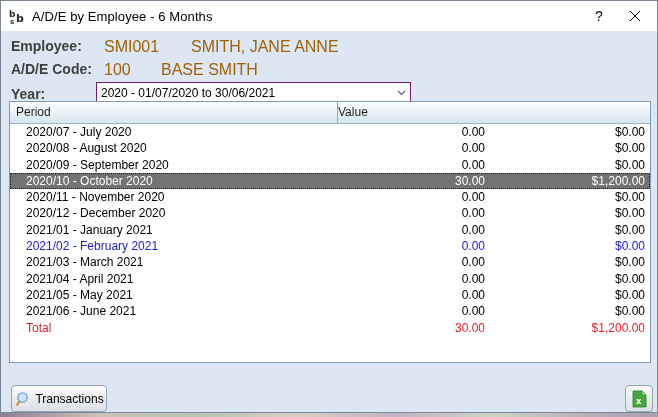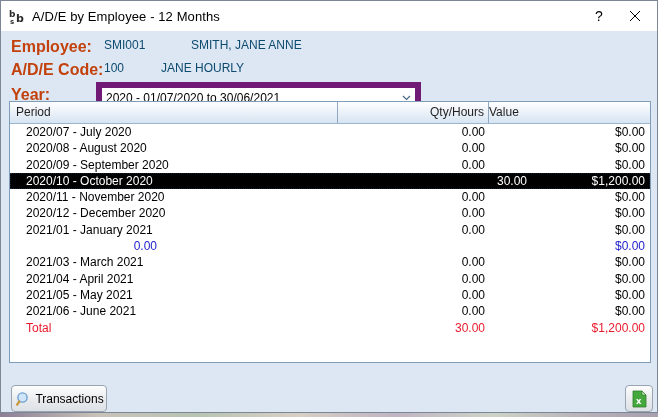--- a/index.html
+++ b/index.html
@@ -16,32 +16,32 @@
   }
   .app-icon{width:17px;height:17px;margin-left:8px;display:inline-block;}
   .title{font-size:13px;color:#000;margin-left:6px;letter-spacing:0.1px;}
   .tb-btn{
     position:absolute;top:0;height:30px;display:flex;align-items:center;justify-content:center;
     color:#000;cursor:default;
   }
   .tb-btn.help{right:40px;width:36px;font-size:14px;}
   .tb-btn.close{right:2px;width:40px;font-size:14px;}
   
-  .flabel{position:absolute;font-size:16px;font-weight:bold;color:#c2410c;}
-  .fval{position:absolute;font-size:12px;color:#0c4a6e;}
+  .flabel{position:absolute;font-size:14px;font-weight:bold;color:#404040;}
+  .fval{position:absolute;font-size:16px;color:#a16207;}
   .lbl-employee{left:10px;top:37px;}
   .val-emp-code{left:103px;top:37px;}
   .val-emp-name{left:190px;top:37px;}
   .lbl-ade{left:10px;top:60px;}
   .val-ade-code{left:103px;top:60px;}
   .val-ade-desc{left:160px;top:60px;}
   .lbl-year{left:10px;top:85px;}
   .combobox{
     position:absolute;left:95px;top:81px;width:313px;height:19px;
-    background:#ffffff;border:6px solid #701a75;
+    background:#ffffff;border:1px solid #701a75;
     display:flex;align-items:center;font-size:12px;color:#000;
   }
   .combobox .cbx-text{margin-left:4px;flex:1;white-space:nowrap;overflow:hidden;}
   .combobox .chevron{width:18px;display:flex;align-items:center;justify-content:center;}
   
   .table{
     position:absolute;left:8px;top:100px;width:640px;height:260px;
     background:#ffffff;border:1px solid #7f9db9;font-size:12px;overflow:hidden;
   }
   .thead{
@@ -52,21 +52,21 @@
   .th{box-sizing:border-box;height:21px;}
   .th.c-period{width:328px;padding-left:6px;border-right:1px solid #8fa8c0;}
   .th.c-qty{width:151px;text-align:right;padding-right:4px;border-right:1px solid #8fa8c0;}
   .th.c-value{flex:1;padding-right:5px;}
   .tbody{position:relative;}
   .tr{display:flex;height:16.3px;line-height:16.3px;color:#000;}
   .td{box-sizing:border-box;white-space:nowrap;overflow:hidden;}
   .td.c-period{width:328px;padding-left:16px;}
   .td.c-qty{width:151px;text-align:right;padding-right:4px;}
   .td.c-value{flex:1;text-align:right;padding-right:5px;}
-  .tr.selected{background:#000000;color:#ffffff;outline:1px dotted #10202e;outline-offset:-1px;gap:42px;}
+  .tr.selected{background:#737373;color:#ffffff;outline:1px dotted #10202e;outline-offset:-1px;}
   .tr.accent{color:#2222cc;}
   .tr.total{color:#e8192c;}
   
   .btn{
     position:absolute;top:384px;height:27px;
     background:linear-gradient(#fdfdfd,#e9ebee 55%,#dde1e6);
     border:1px solid #98a4b2;border-radius:4px;
     display:flex;align-items:center;justify-content:center;
     font-family:"Liberation Sans", sans-serif;font-size:12px;color:#000;padding:0;
   }
@@ -87,52 +87,51 @@
   <div class="window">
 
     <div class="titlebar">
       <span class="app-icon icon-wrap">
         <svg width="17" height="17" viewBox="0 0 17 17">
           <text x="0" y="9" font-size="9" font-weight="bold" fill="#2b2b2b" font-family="DejaVu Sans, sans-serif">b</text>
           <text x="1" y="16" font-size="7" font-weight="bold" fill="#2b2b2b" font-family="DejaVu Sans, sans-serif">s</text>
           <text x="7" y="14" font-size="11" font-weight="bold" fill="#2b2b2b" font-family="DejaVu Sans, sans-serif">b</text>
         </svg>
       </span>
-      <span class="title">A/D/E by Employee - 12 Months</span>
+      <span class="title">A/D/E by Employee - 6 Months</span>
       <span class="tb-btn help">?</span>
       <span class="tb-btn close">
         <svg width="12" height="12" viewBox="0 0 12 12">
           <line x1="1" y1="1" x2="11" y2="11" stroke="#000" stroke-width="1"></line>
           <line x1="11" y1="1" x2="1" y2="11" stroke="#000" stroke-width="1"></line>
         </svg>
       </span>
     </div>
 
     <span class="flabel lbl-employee">Employee:</span>
     <span class="fval val-emp-code">SMI001</span>
     <span class="fval val-emp-name">SMITH, JANE ANNE</span>
 
     <span class="flabel lbl-ade">A/D/E Code:</span>
     <span class="fval val-ade-code">100</span>
-    <span class="fval val-ade-desc">JANE HOURLY</span>
+    <span class="fval val-ade-desc">BASE SMITH</span>
 
     <span class="flabel lbl-year">Year:</span>
     <div class="combobox">
       <span class="cbx-text">2020 - 01/07/2020 to 30/06/2021</span>
       <span class="chevron icon-wrap">
         <svg width="9" height="6" viewBox="0 0 9 6">
           <polyline points="1,1 4.5,4.5 8,1" fill="none" stroke="#4a6785" stroke-width="1.2"></polyline>
         </svg>
       </span>
     </div>
 
     <div class="table">
       <div class="thead">
         <div class="th c-period">Period</div>
-        <div class="th c-qty">Qty/Hours</div>
         <div class="th c-value">Value</div>
       </div>
       <div class="tbody" id="tbody">
           <div class="tr">
             <div class="td c-period">2020/07 - July 2020</div>
             <div class="td c-qty">0.00</div>
             <div class="td c-value">$0.00</div>
           </div>
           <div class="tr">
             <div class="td c-period">2020/08 - August 2020</div>
@@ -158,20 +157,21 @@
             <div class="td c-period">2020/12 - December 2020</div>
             <div class="td c-qty">0.00</div>
             <div class="td c-value">$0.00</div>
           </div>
           <div class="tr">
             <div class="td c-period">2021/01 - January 2021</div>
             <div class="td c-qty">0.00</div>
             <div class="td c-value">$0.00</div>
           </div>
           <div class="tr accent">
+            <div class="td c-period">2021/02 - February 2021</div>
             <div class="td c-qty">0.00</div>
             <div class="td c-value">$0.00</div>
           </div>
           <div class="tr">
             <div class="td c-period">2021/03 - March 2021</div>
             <div class="td c-qty">0.00</div>
             <div class="td c-value">$0.00</div>
           </div>
           <div class="tr">
             <div class="td c-period">2021/04 - April 2021</div>

